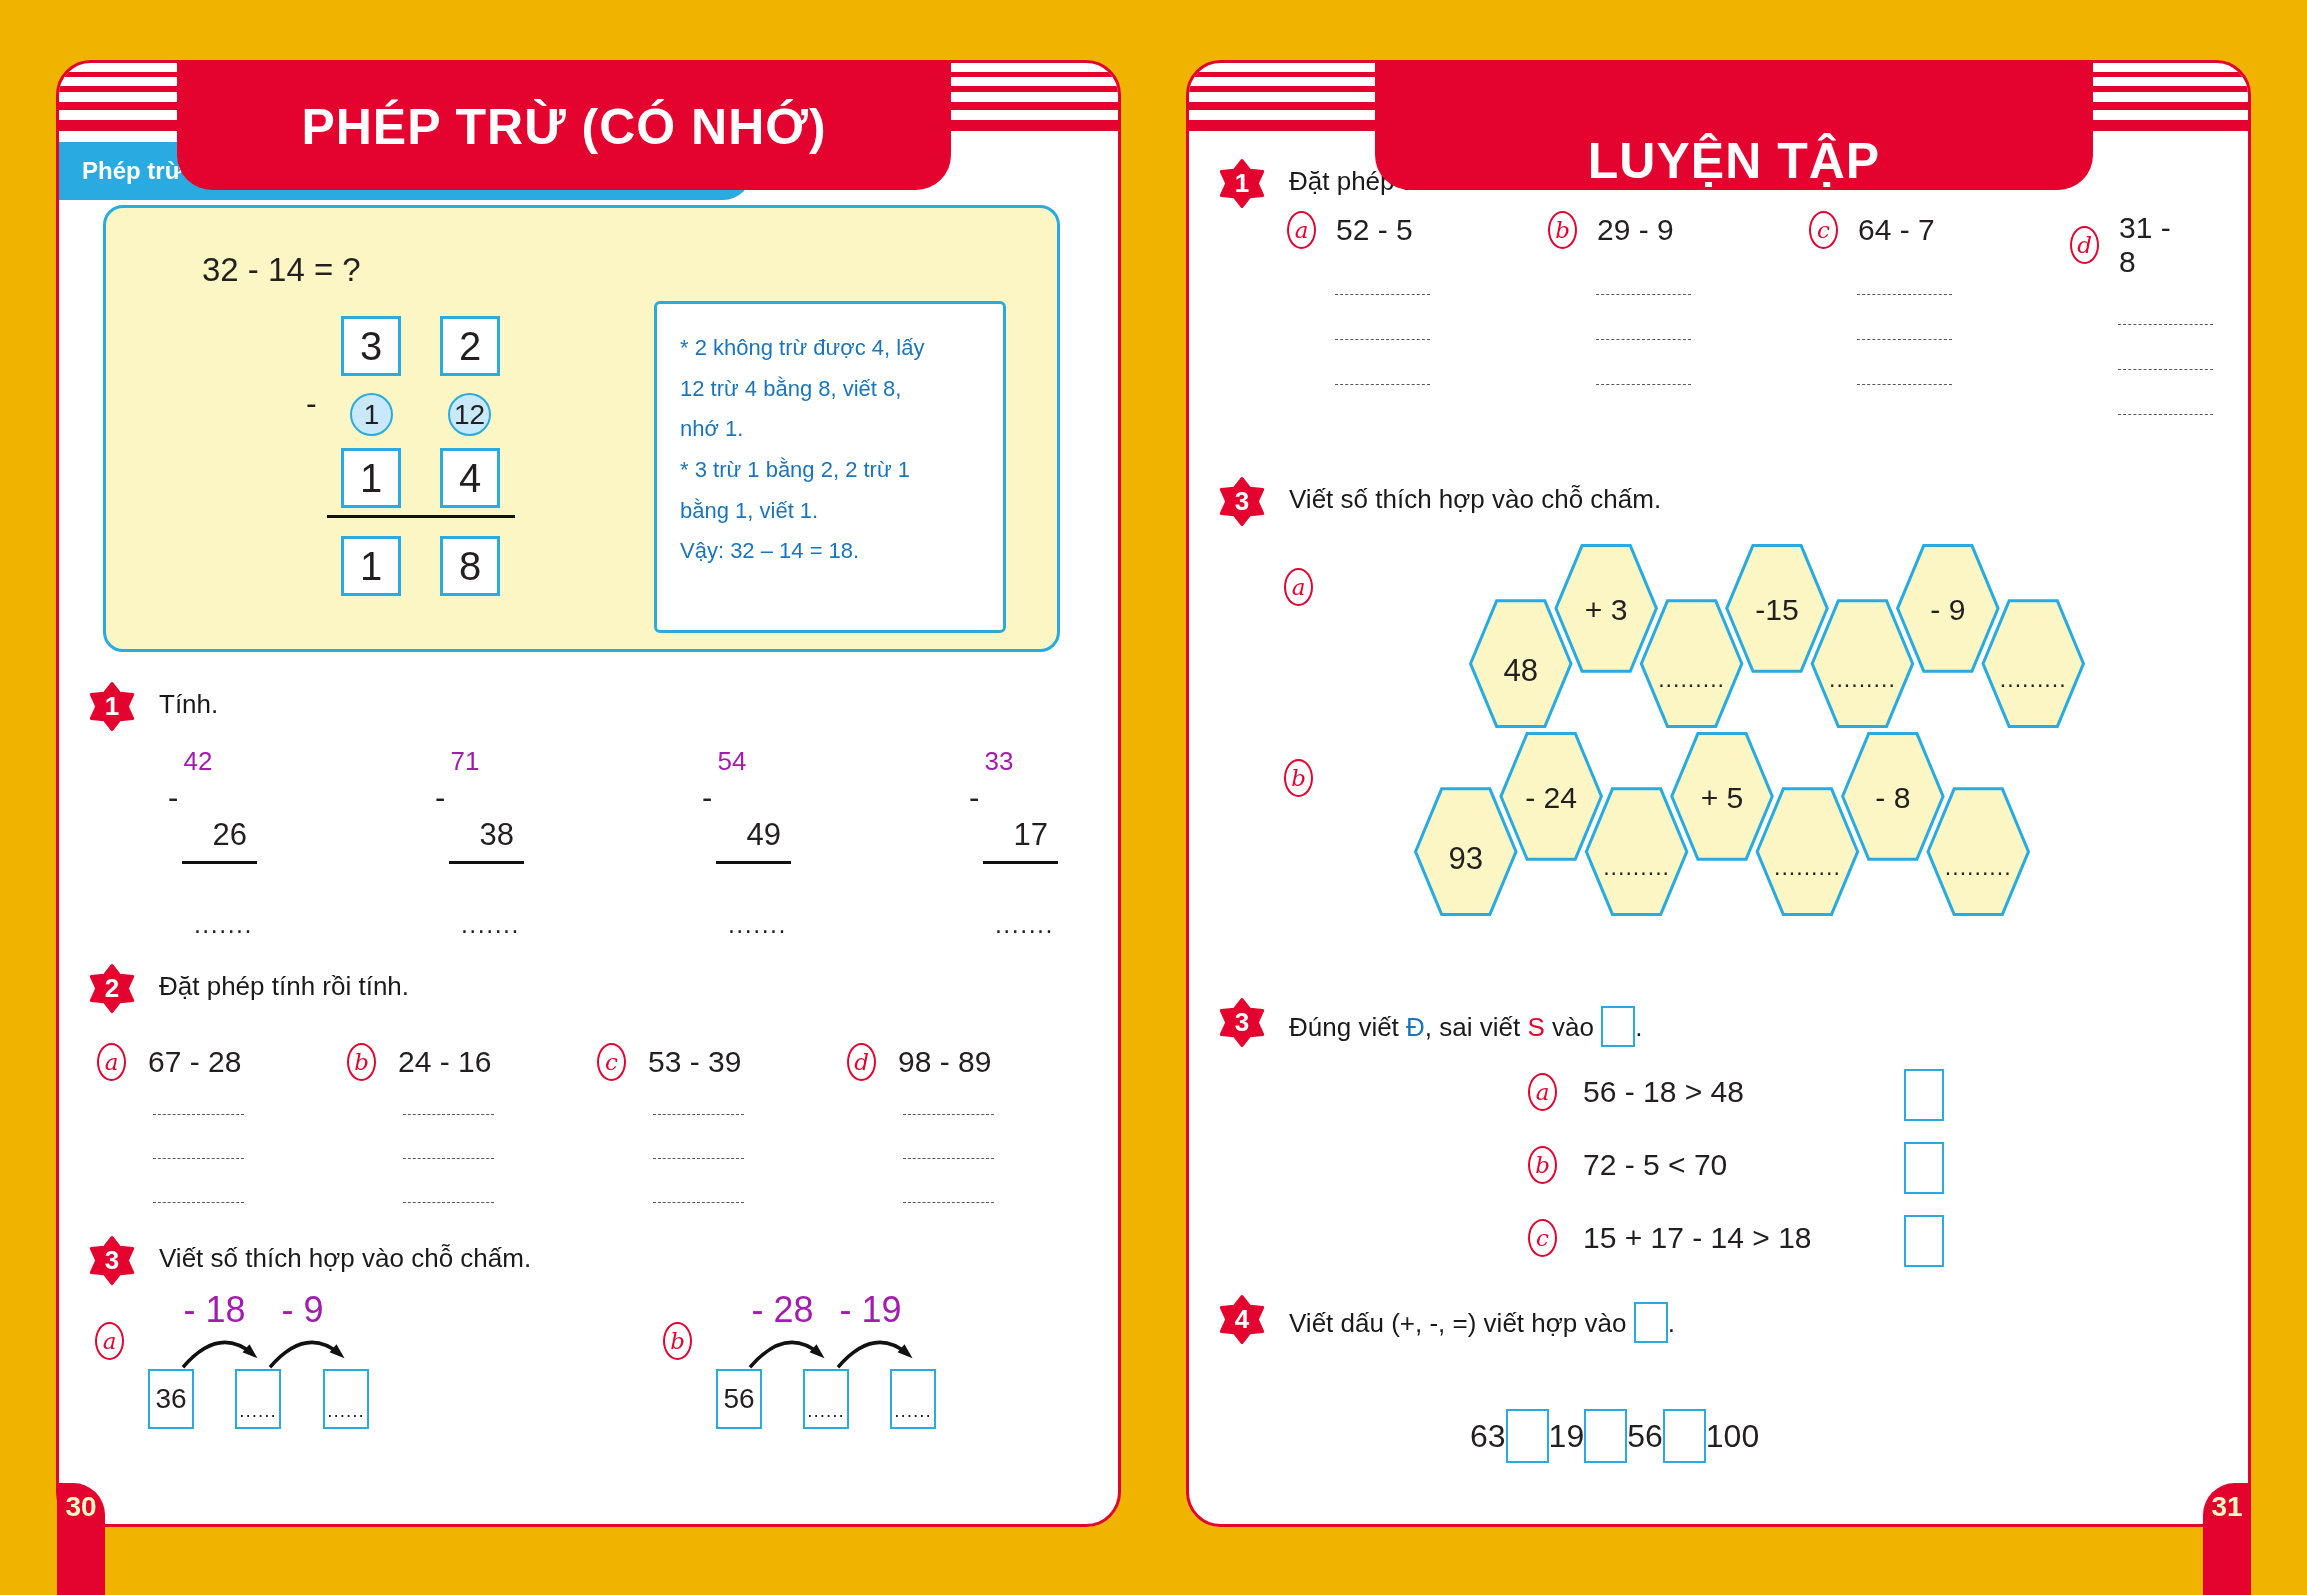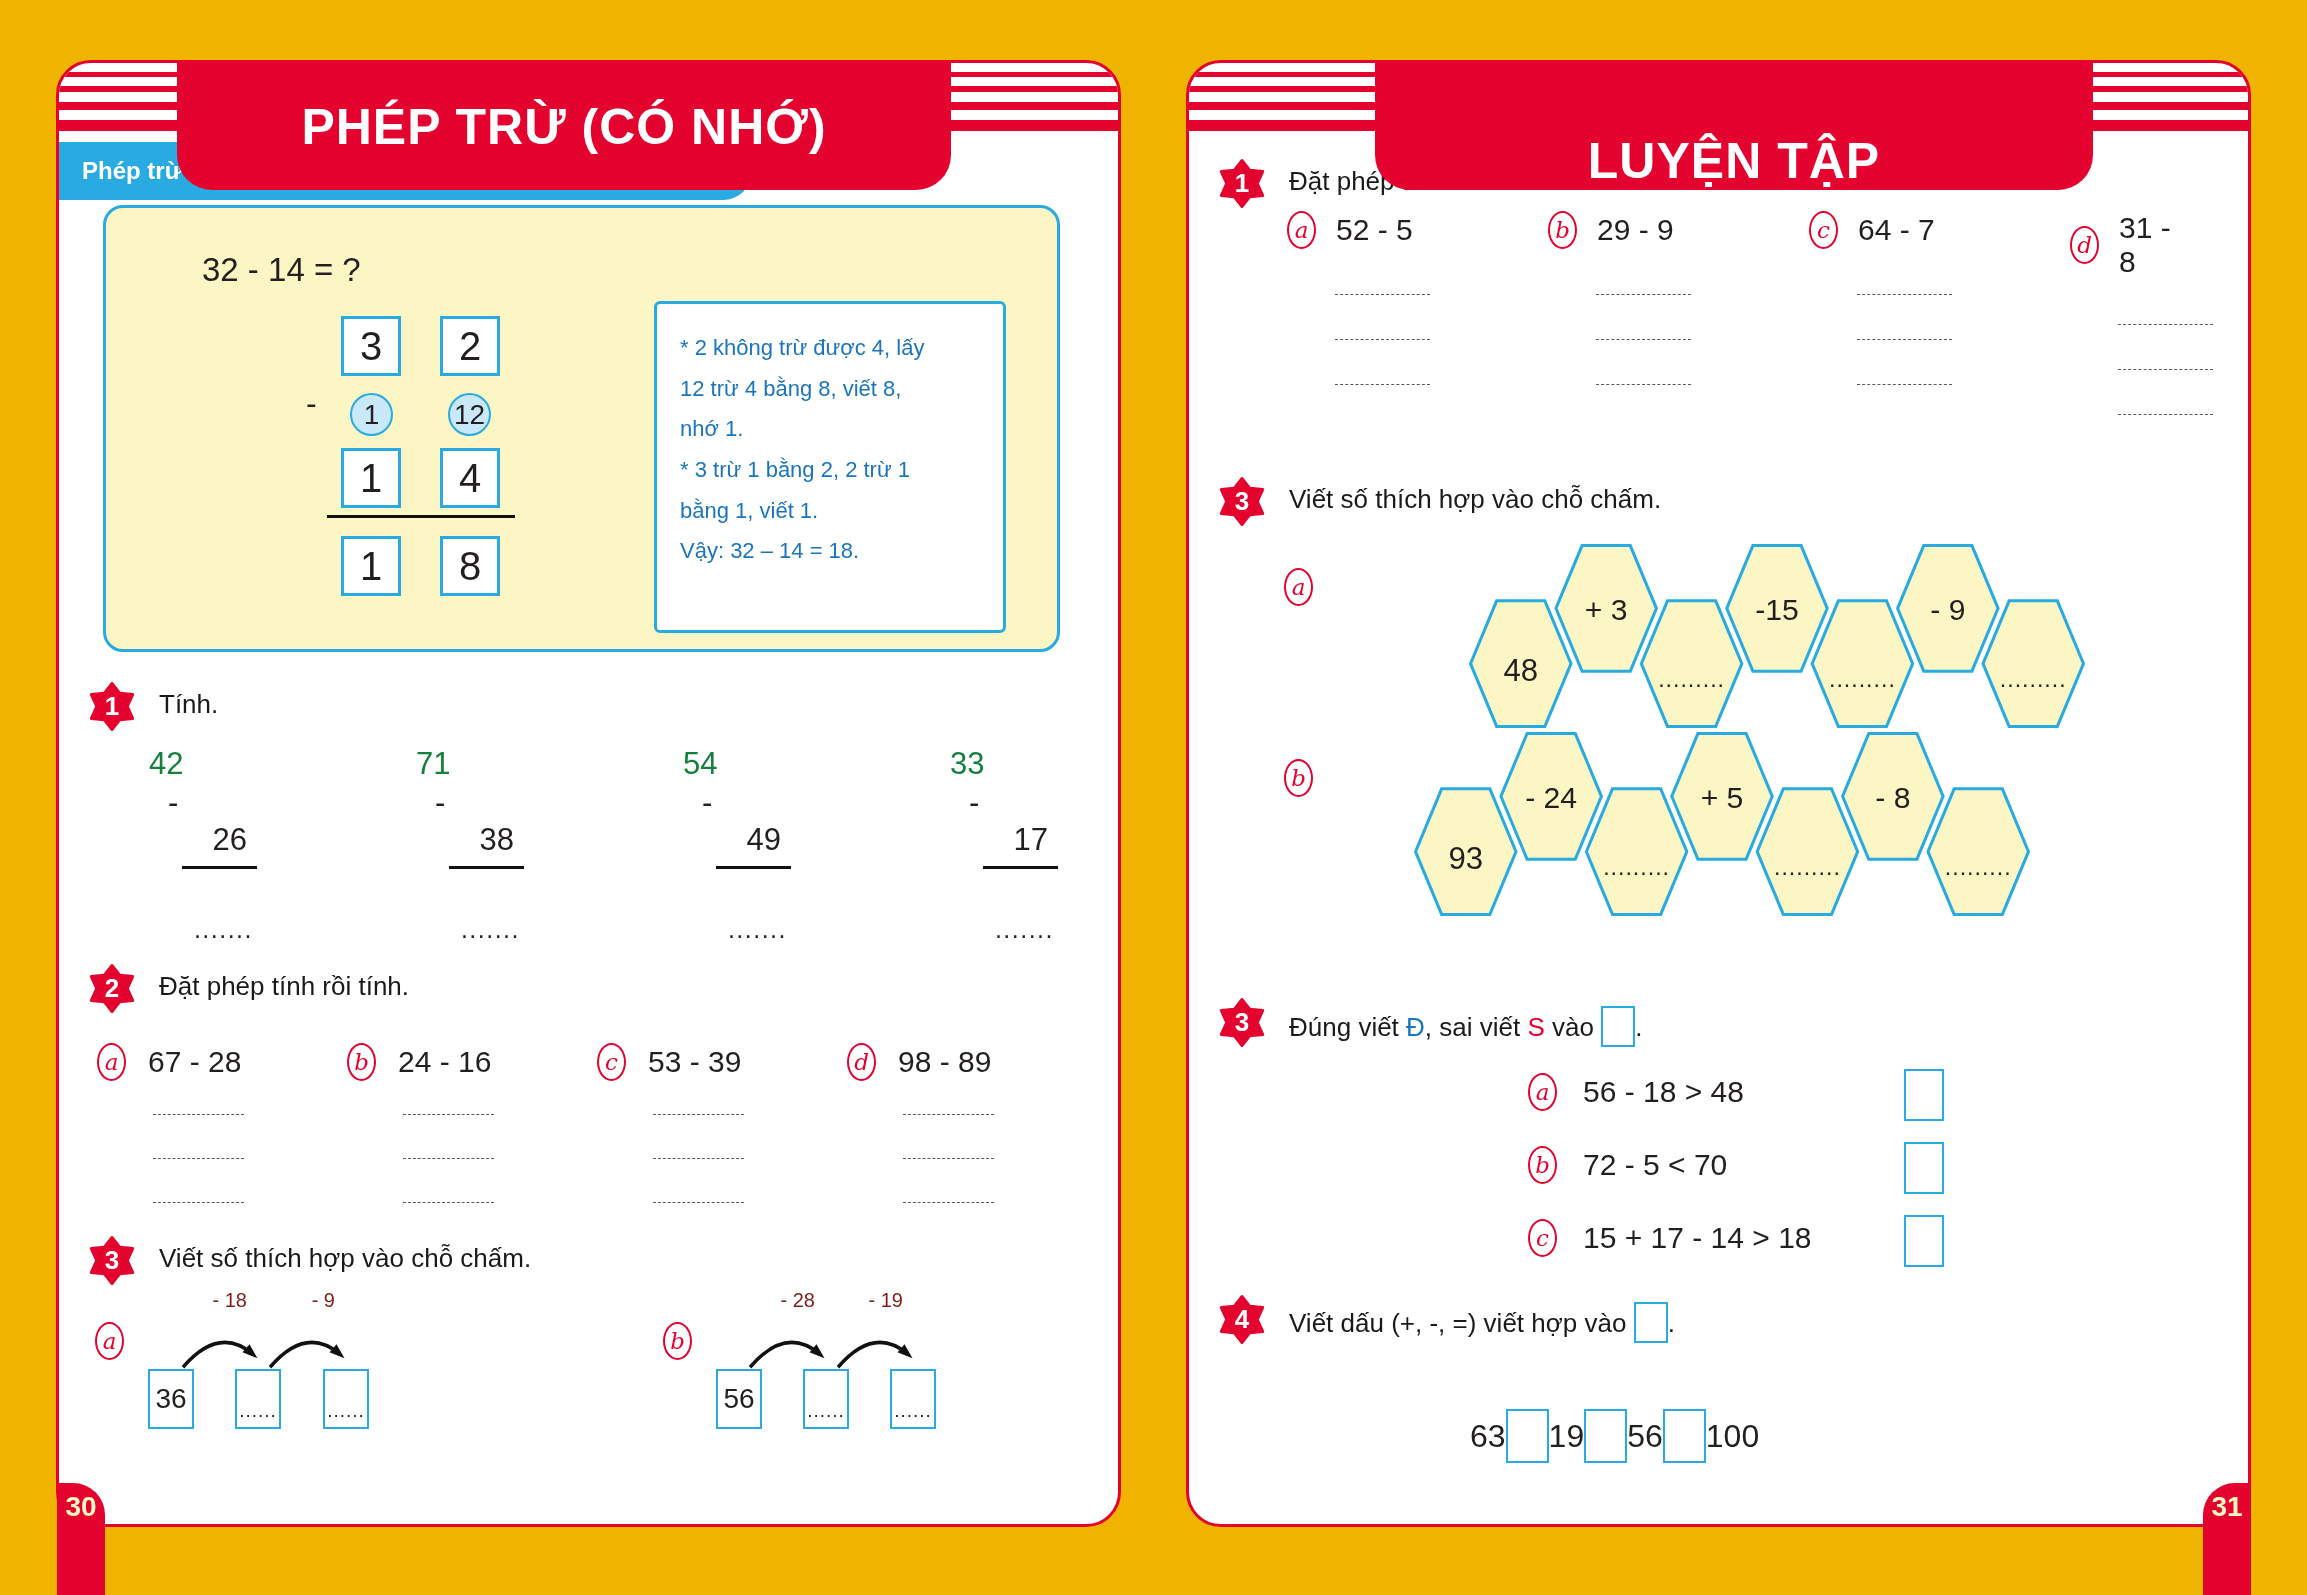--- a/index.html
+++ b/index.html
@@ -40,42 +40,42 @@
 
   .star-badge { position:absolute; width:48px; height:53px; z-index:2; }
   .star-badge svg { position:absolute; left:0; top:0; width:100%; height:100%; }
   .star-badge b { position:absolute; left:0; top:0; width:100%; height:100%; display:flex;
                   align-items:center; justify-content:center; color:#fff; font-size:26px; }
 
   .prompt { position:absolute; font-size:26px; color:#1a1a1a; }
 
   .vsub-row { position:absolute; left:90px; top:683px; width:929px; display:flex; justify-content:space-between; }
   .vsub { width:128px; }
-  .v-top { font-size:31px; color:#15803d; text-align:left; padding-right:30px; }
+  .v-top { font-size:26px; color:#a21caf; text-align:center; padding-right:30px; }
   .v-minus { font-size:31px; color:#231F20; padding-left:19px; margin-top:3px; height:37px; }
   .v-bot { font-size:31px; color:#231F20; text-align:right; padding-right:30px; }
   .v-line { width:75px; height:2.5px; background:#111; margin:8px 20px 0 auto; }
   .v-dots { font-size:25px; color:#231F20; text-align:right; padding-right:24px; margin-top:46px; letter-spacing:1.5px; }
 
   .circ-letter { display:inline-flex; width:29px; height:38px; border:2px solid #E4032E; border-radius:50%;
                  color:#E4032E; align-items:center; justify-content:center;
                  font-family:"DejaVu Serif", serif; font-style:italic; font-size:23px; flex:none; }
 
   .ex2-row { position:absolute; left:38px; top:980px; width:1000px; display:flex; }
   .ex2-item { width:250px; }
   .ex2-head { display:flex; align-items:center; gap:22px; }
   .ex2-expr { font-size:30px; color:#231F20; }
   .dash { width:91px; border-top:1.5px dashed #58595B; margin-left:56px; }
   .dash.d1 { margin-top:33px; } .dash.d2 { margin-top:43px; } .dash.d3 { margin-top:43px; }
 
   .nbox { position:absolute; width:46px; height:60px; border:2.5px solid #29ABE2; background:#fff;
           display:flex; align-items:center; justify-content:center; font-size:28px; color:#231F20; }
   .nbox.dotsbox { align-items:flex-end; }
   .nbox.dotsbox span { font-size:19px; letter-spacing:1px; line-height:1; padding-bottom:7px; }
-  .hoplabel { position:absolute; width:65px; text-align:right; font-size:20px; color:#7f1d1d; }
+  .hoplabel { position:absolute; width:65px; text-align:center; font-size:36px; color:#a21caf; }
   .arrow-svg { position:absolute; width:80px; height:43px; }
 
   .r1-row { position:absolute; left:98px; top:148px; width:904px; display:flex; }
   .r1-col { width:261px; }
   .r1-col .ex2-head { gap:20px; }
   .rdash { width:95px; border-top:1.5px dashed #58595B; margin-left:48px; }
   .rdash.d1 { margin-top:45px; } .rdash.d2 { margin-top:44px; } .rdash.d3 { margin-top:44px; }
 
   .chain { position:absolute; }
   .chain text { font-family:"Liberation Sans", sans-serif; fill:#231F20; }

